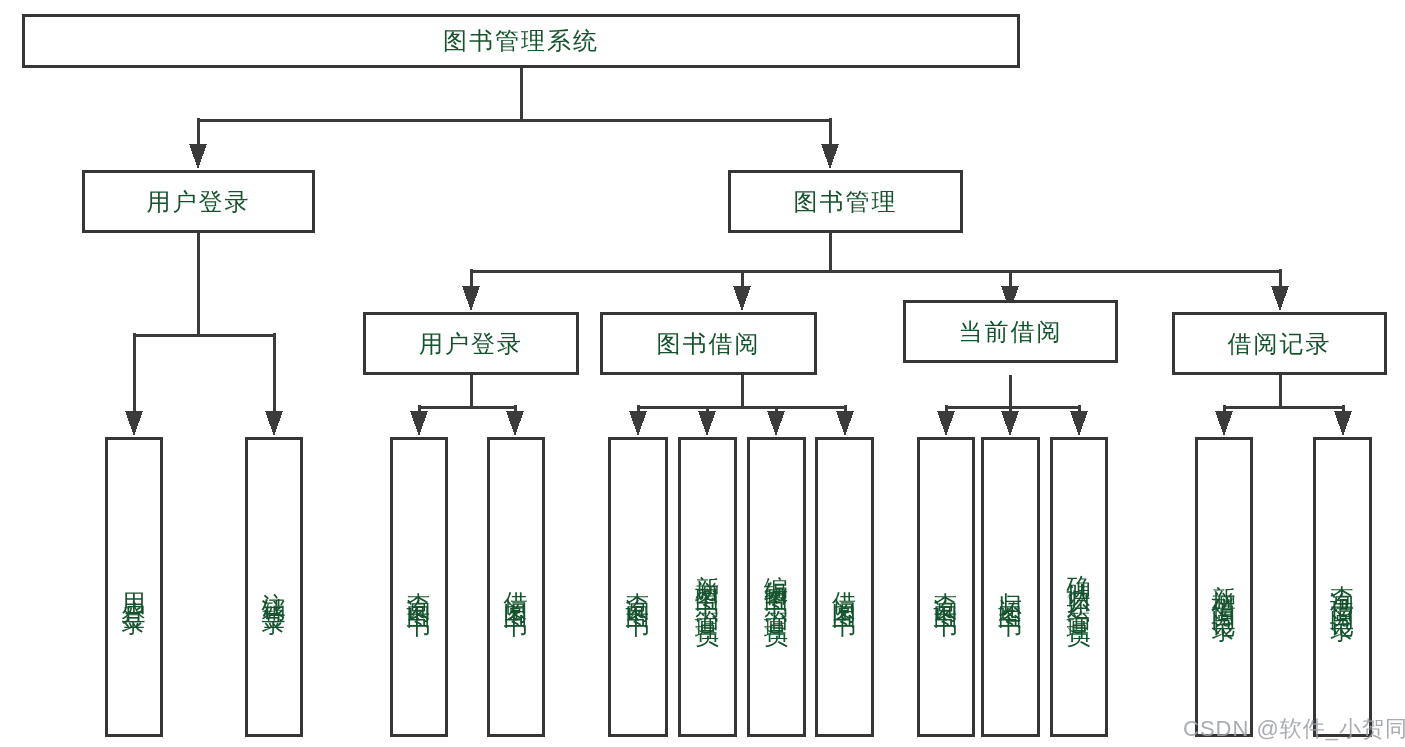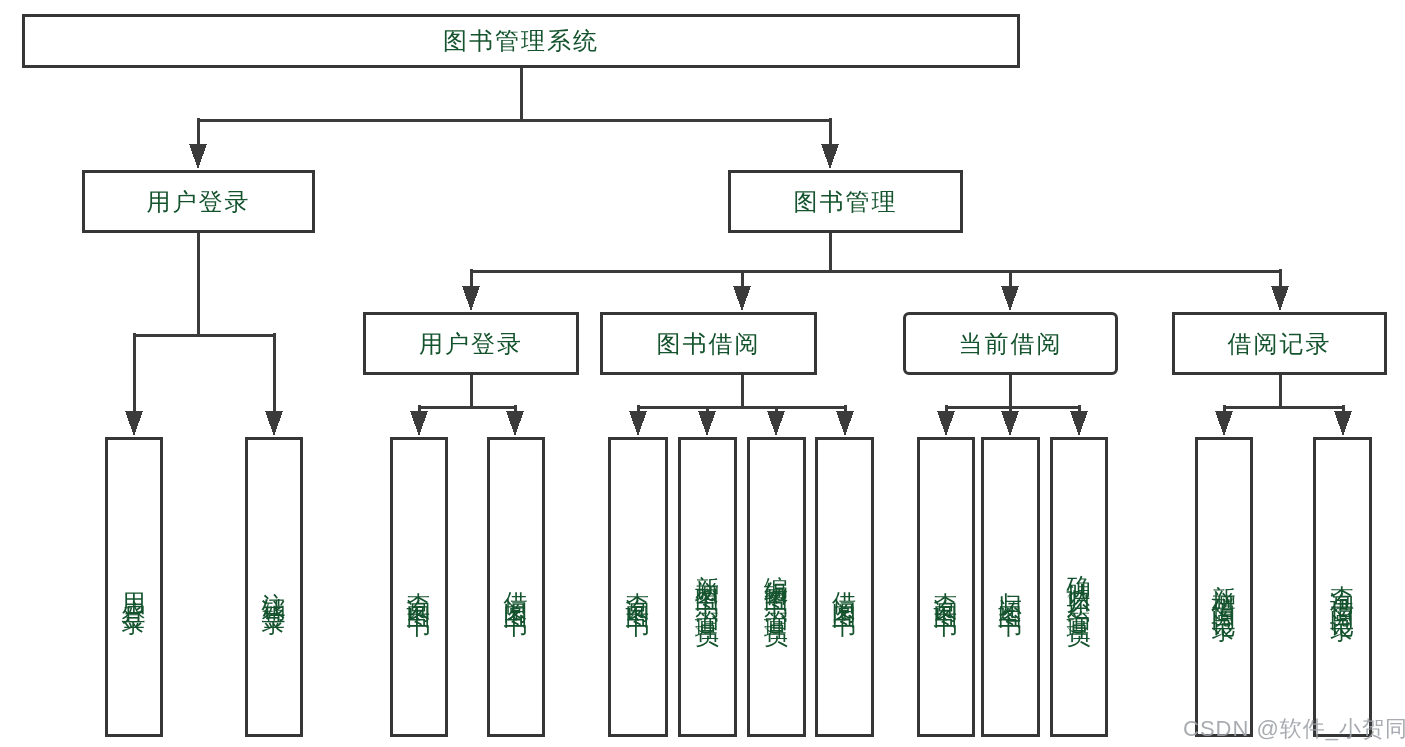--- a/index.html
+++ b/index.html
@@ -114,21 +114,21 @@
   <div class="box" style="left:728px; top:170px; width:235px; height:63px;">
     <span class="h-label">图书管理</span>
   </div>
 
   <div class="box" style="left:363px; top:312px; width:216px; height:63px;">
     <span class="h-label">用户登录</span>
   </div>
   <div class="box" style="left:600px; top:312px; width:217px; height:63px;">
     <span class="h-label">图书借阅</span>
   </div>
-  <div class="box" style="left:903px; top:312px; width:215px; height:63px;border-radius:6px;">
+  <div class="box" style="left:903px; top:300px; width:215px; height:63px;">
     <span class="h-label">当前借阅</span>
   </div>
   <div class="box" style="left:1172px; top:312px; width:215px; height:63px;">
     <span class="h-label">借阅记录</span>
   </div>
 
   <div class="box" style="left:105px; top:437px; width:58px; height:300px;">
     <span class="v-label">用户登录</span>
   </div>
   <div class="box" style="left:245px; top:437px; width:58px; height:300px;">

